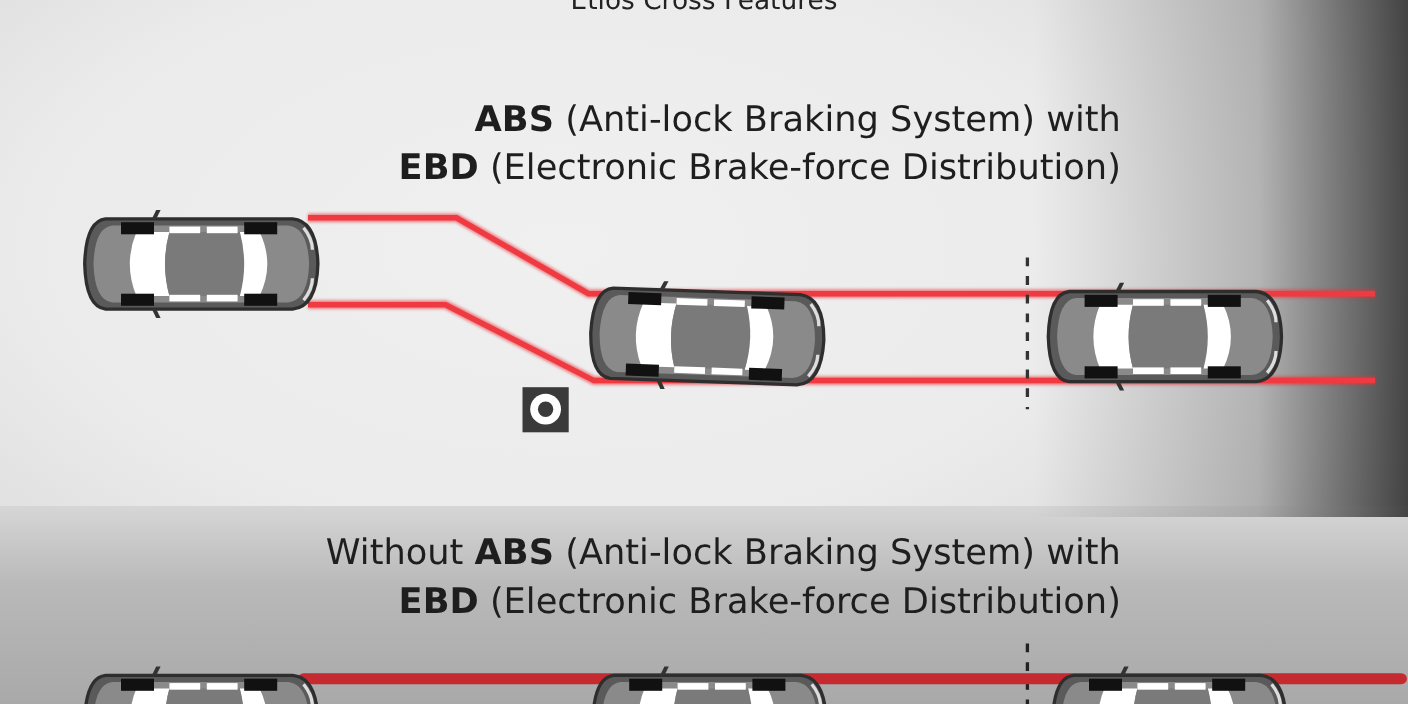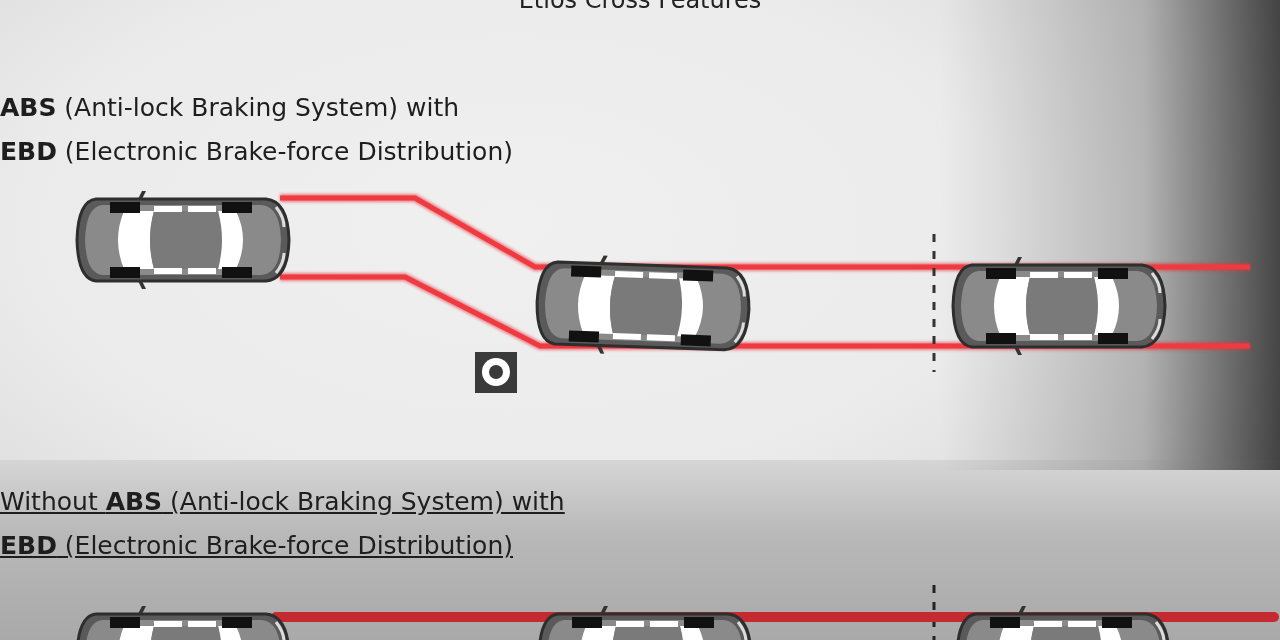--- a/index.html
+++ b/index.html
@@ -15,40 +15,40 @@
   }
   .bottom-band {
     position: absolute; left: 0; top: 460px; width: 1280px; height: 180px;
     background: linear-gradient(180deg, #d6d6d6 0%, #b9b9b9 40%, #a9a9a9 100%);
   }
   .title {
     position: absolute; left: 0; width: 1280px; top: -14px; text-align: center;
     font-size: 24px; color: #222;
   }
   .heading {
-    position: absolute; left: 0; width: 1019px; text-align: left;
-    font-size: 25px; color: #1e1e1e; line-height: 44px;
+    position: absolute; left: 0; width: 1019px; text-align: right;
+    font-size: 32px; color: #1e1e1e; line-height: 44px;
   }
   .heading b { font-weight: bold; }
   svg.scene { position: absolute; left: 0; top: 0; }
 </style>
 </head>
 <body>
 
 <div class="bottom-band"></div>
 <div class="vign-right"></div>
 
 <div class="title">Etios Cross Features</div>
 
 <div class="heading" style="top:86px;">
   <div><b>ABS</b><span> (Anti-lock Braking System) with</span></div>
   <div><b>EBD</b><span> (Electronic Brake-force Distribution)</span></div>
 </div>
 
-<div class="heading" style="top:480px;text-decoration:underline;">
+<div class="heading" style="top:480px;">
   <div><span>Without </span><b>ABS</b><span> (Anti-lock Braking System) with</span></div>
   <div><b>EBD</b><span> (Electronic Brake-force Distribution)</span></div>
 </div>
 
 <svg class="scene" width="1280" height="640" viewBox="0 0 1280 640">
   <defs>
     <filter id="glow" x="-5%" y="-50%" width="110%" height="200%">
       <feGaussianBlur stdDeviation="1.6"></feGaussianBlur>
     </filter>
     <g id="car">

